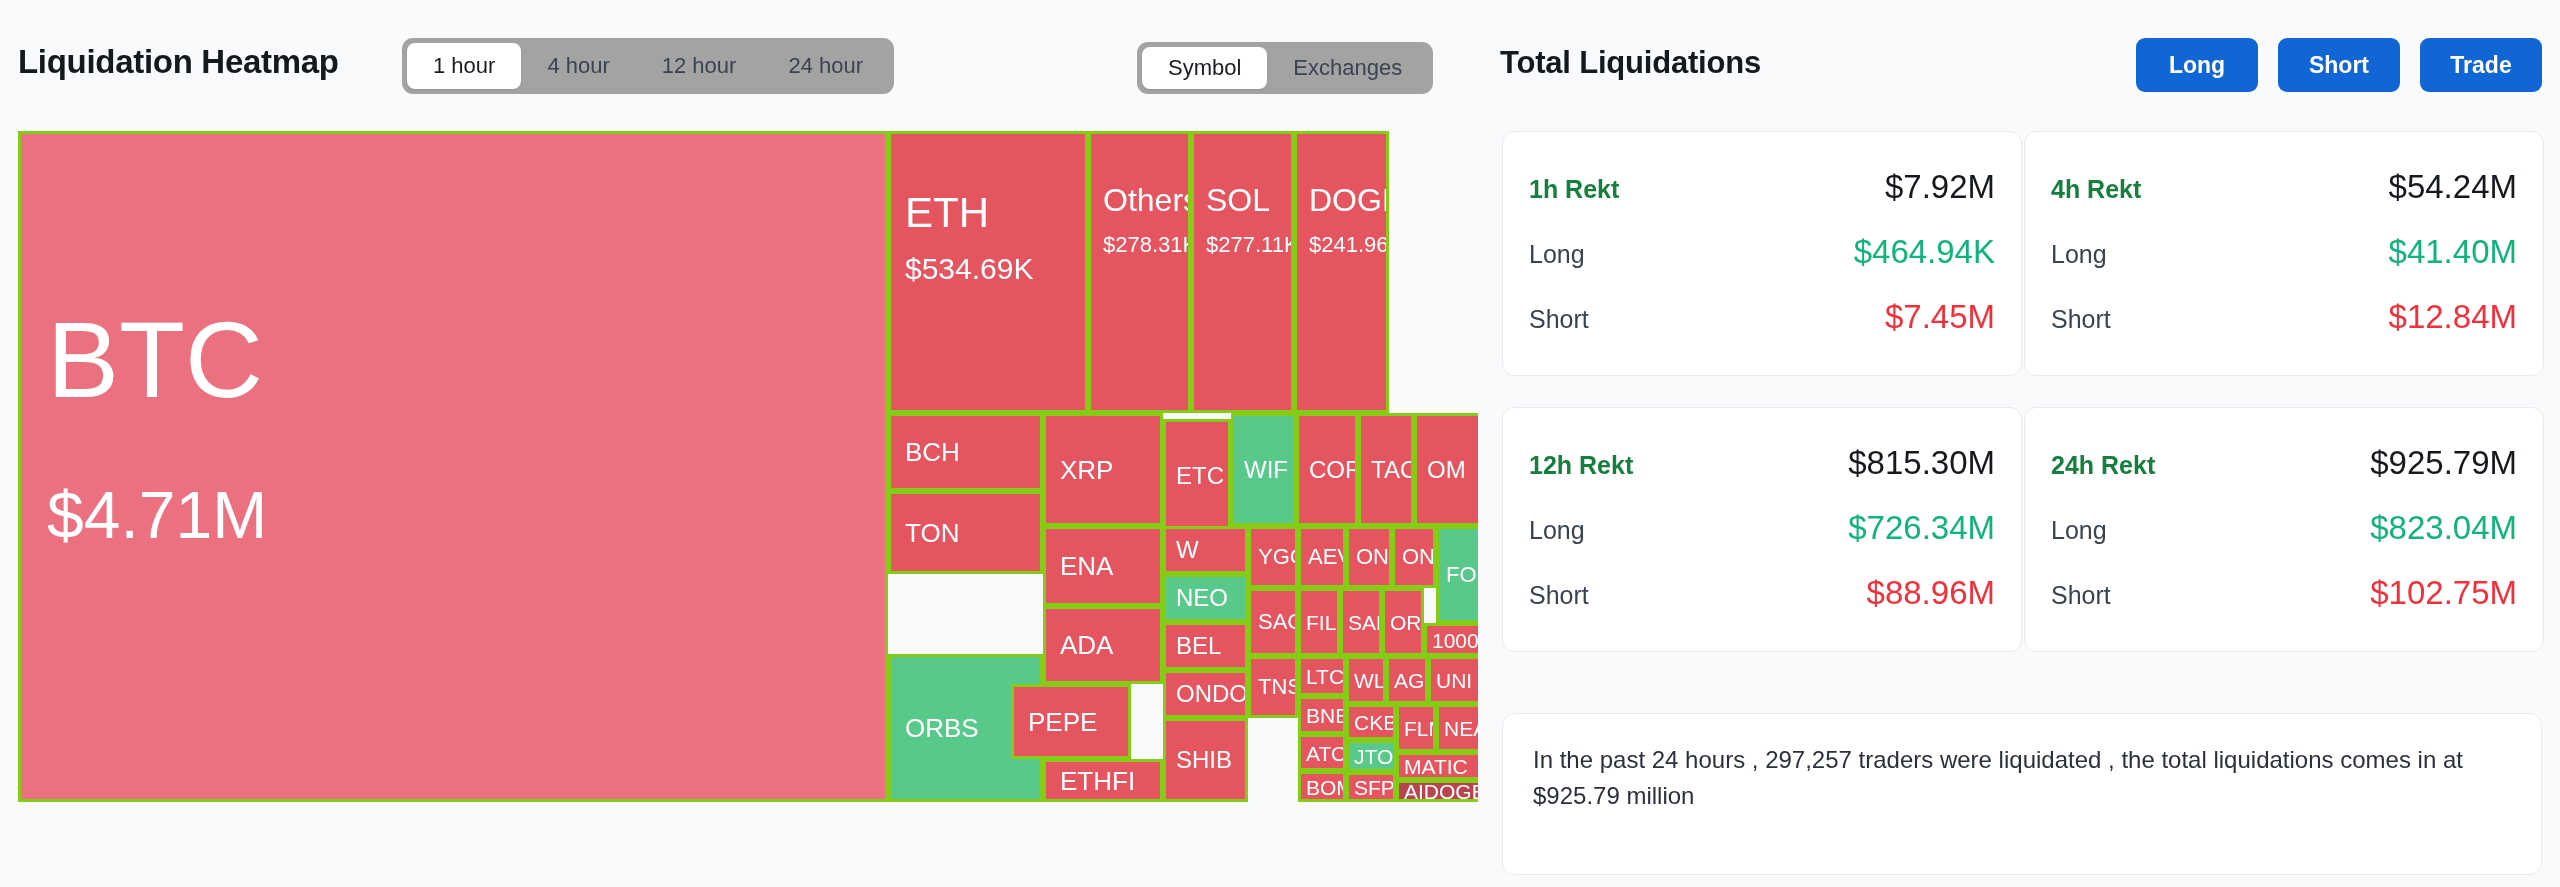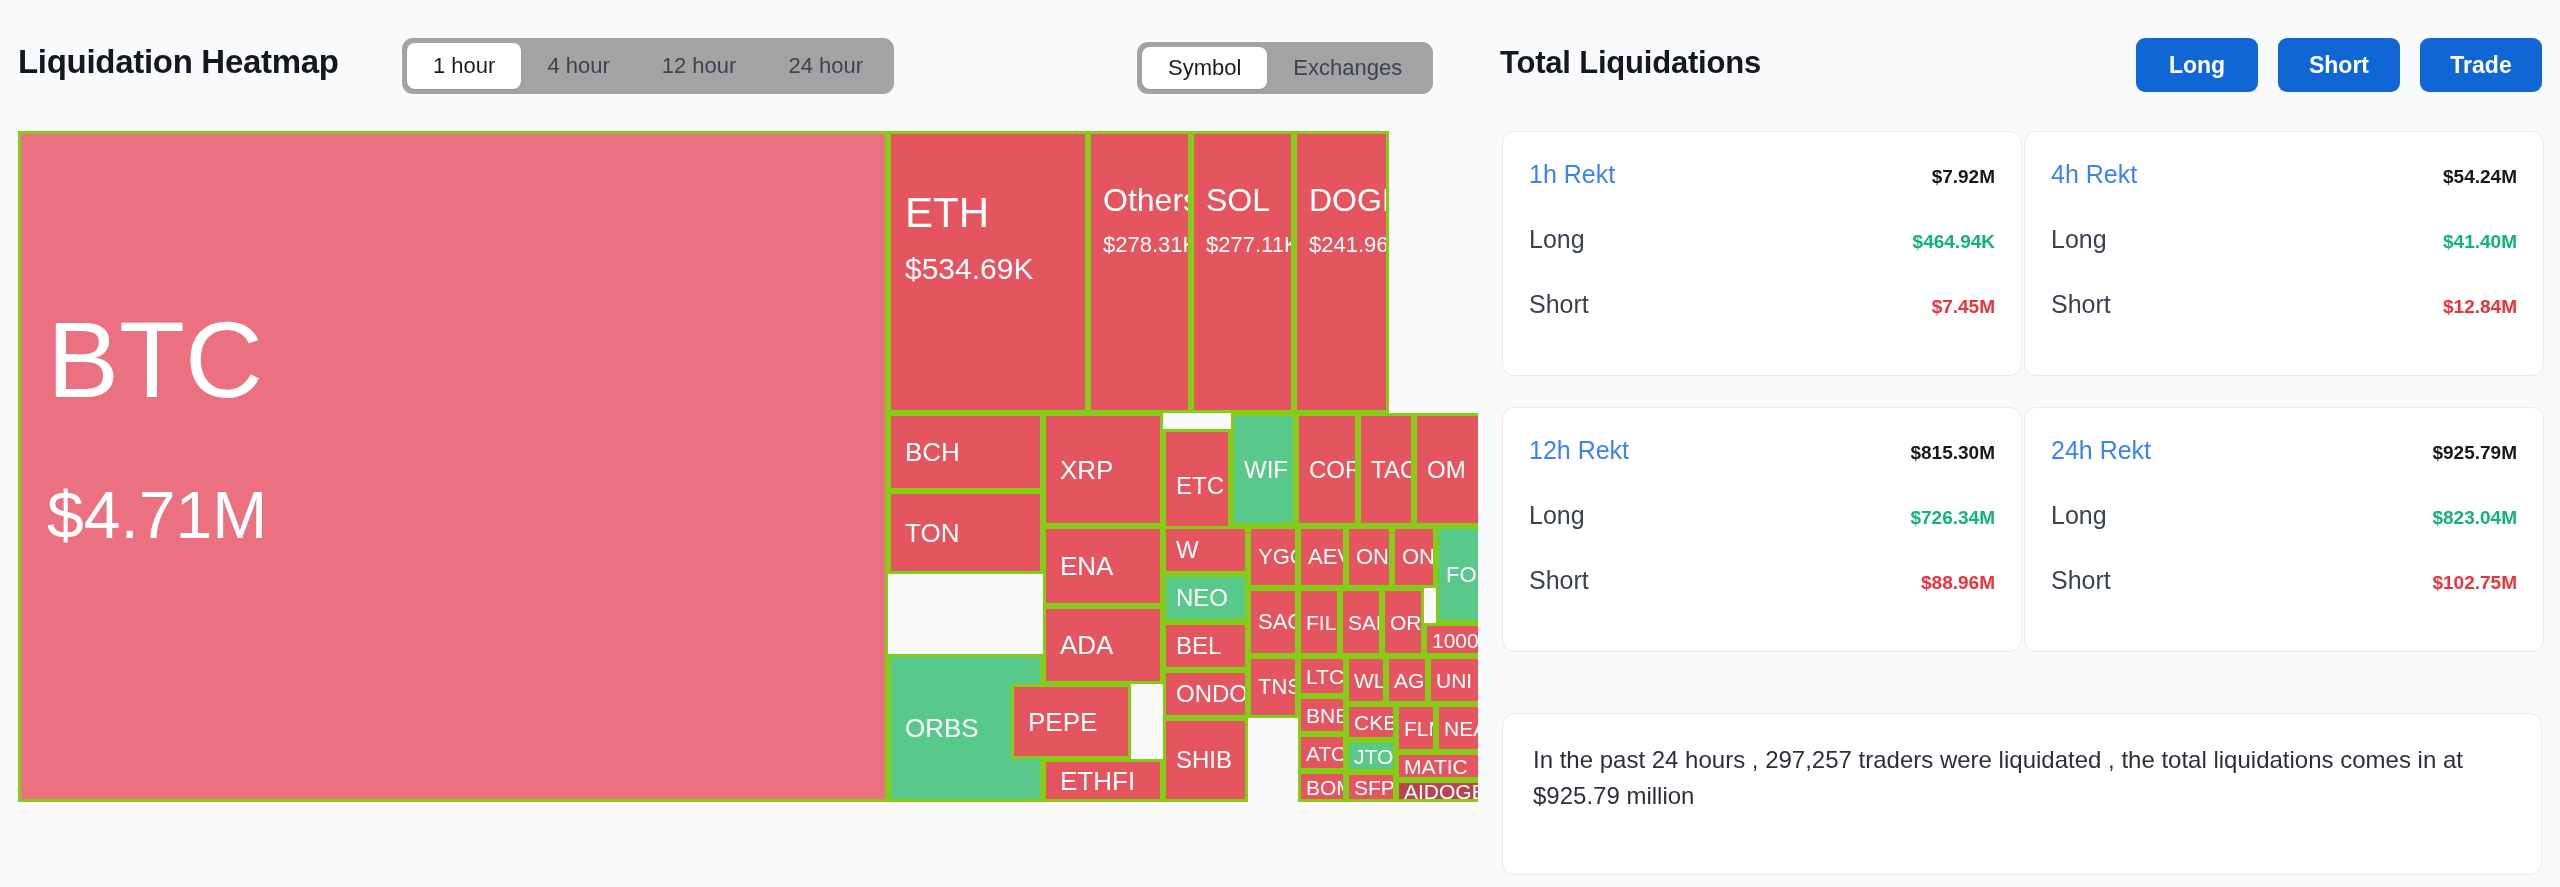--- a/index.html
+++ b/index.html
@@ -87,22 +87,22 @@
     border: 1px solid #e8eaee; border-radius: 12px;
   }
   .stat-row {
     position: absolute; left: 26px; right: 26px;
     display: flex; align-items: baseline; justify-content: space-between;
   }
   .stat-row.r0 { top: 28px; }
   .stat-row.r1 { top: 93px; }
   .stat-row.r2 { top: 158px; }
   .stat-key { font-size: 25px; color: #3b4250; font-weight: 400; }
-  .stat-row.r0 .stat-key { font-weight: 400; color: #3b82f6; }
-  .stat-val { font-size: 19px; font-weight: 700; color: #15181d; }
+  .stat-row.r0 .stat-key { font-weight: 700; color: #15803d; }
+  .stat-val { font-size: 33px; font-weight: 400; color: #15181d; margin-top: 8px; }
   .stat-val.long  { color: #11b37c; }
   .stat-val.short { color: #f0303a; }
 
   .summary-card {
     position: absolute; left: 1502px; top: 713px; width: 1040px; height: 162px;
     background: #ffffff; border: 1px solid #e8eaee; border-radius: 12px;
     padding: 28px 30px;
   }
   .summary-line { font-size: 24px; color: #2b303a; line-height: 1.48; }
 </style>
@@ -154,21 +154,21 @@
       <div class="tile  s-med" style="left: 1276px; top: 0px; width: 95px; height: 282px;">
         <span class="lbl">DOGE</span>
         <span class="val">$241.96K</span>
       </div>
       <div class="tile  s-sm" style="left: 870px; top: 282px; width: 155px; height: 78px;">
         <span class="lbl">BCH</span>
       </div>
       <div class="tile  s-sm" style="left: 1025px; top: 282px; width: 120px; height: 113px;">
         <span class="lbl">XRP</span>
       </div>
-      <div class="tile  s-xs" style="left: 1145px; top: 298px; width: 68px; height: 113px;">
+      <div class="tile  s-xs" style="left: 1145px; top: 288px; width: 68px; height: 113px;">
         <span class="lbl">ETC</span>
       </div>
       <div class="tile green s-xs" style="left: 1213px; top: 282px; width: 65px; height: 113px;">
         <span class="lbl">WIF</span>
       </div>
       <div class="tile  s-xs" style="left: 1278px; top: 282px; width: 62px; height: 113px;">
         <span class="lbl">CORE</span>
       </div>
       <div class="tile  s-xs" style="left: 1340px; top: 282px; width: 56px; height: 113px;">
         <span class="lbl">TAO</span>

